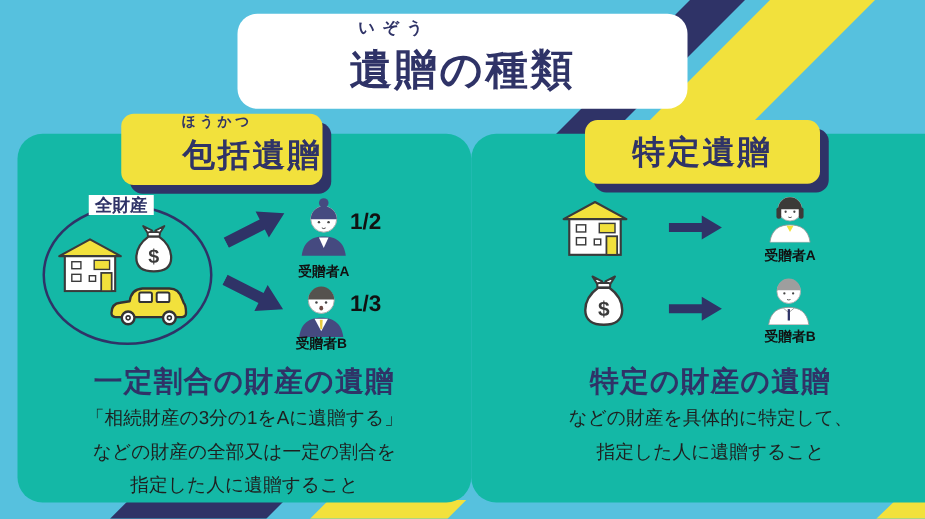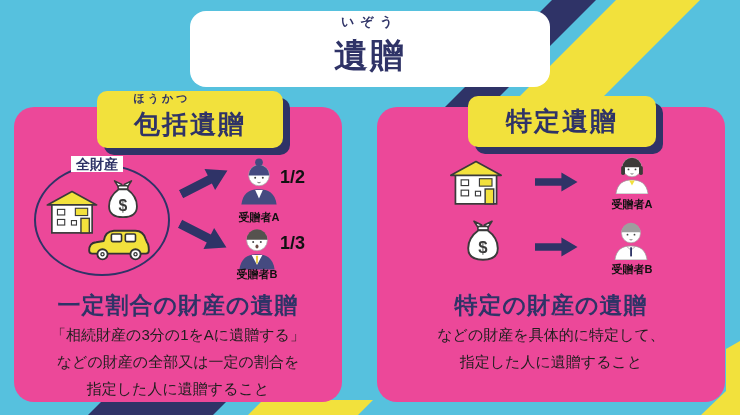--- a/index.html
+++ b/index.html
@@ -21,33 +21,33 @@
     font-size:34px;font-weight:bold;color:#2f3367;letter-spacing:2px;font-family:Liberation Mono, monospace;
   }
   .ruby-wrap{position:relative;display:inline-block;}
   .furigana{
     position:absolute;left:50%;transform:translateX(-50%);
     top:-17px;font-size:13px;font-weight:bold;color:#2f3367;
     letter-spacing:6px;white-space:nowrap;line-height:1;
   }
   
   .panel{
-    position:absolute;top:107px;height:295px;background:#ec4899;
-    border-radius:20px;z-index:2;
+    position:absolute;top:107px;height:295px;background:#14b8a6;
+    border-radius:20px;z-index:2;padding-left:35px;
   }
   .panel-left{left:14px;width:328px;}
   .panel-right{left:377px;width:348px;}
   
   .badge{
     position:absolute;background:#f2e13c;border-radius:10px;z-index:4;
     box-shadow:7px 7px 0 0 #2f3367;
     display:flex;align-items:center;justify-content:center;
     color:#2f3367;font-weight:bold;font-size:26px;letter-spacing:2px;
   }
-  .badge-left{left:97px;top:91px;width:186px;height:57px;}
+  .badge-left{left:97px;top:91px;width:161px;height:57px;justify-content:flex-end;}
   .badge-left .badge-row{margin-top:10px;display:flex;align-items:baseline;}
   .badge-right{left:468px;top:96px;width:188px;height:51px;}
   .badge .furigana{top:-14px;font-size:11px;letter-spacing:3px;}
   
   .abs{position:absolute;}
   .estate-ellipse{
     left:20px;top:57px;width:132px;height:108px;
     border:2.5px solid #2f3367;border-radius:50%;
   }
   .estate-label{
@@ -79,20 +79,21 @@
   <polygon points="263,400 373,400 358,415 248,415" fill="#f2e13c"></polygon>
   <polygon points="726,349 740,341 740,415 701,415 726,391" fill="#f2e13c"></polygon>
 </svg>
 
 <div class="header-box">
   <div class="title-row">
     <span class="ruby-wrap">
       <span class="furigana">いぞう</span>
       <span>遺贈</span>
     </span>
+    <span>の種類</span>
   </div>
 </div>
 
 <div class="panel panel-left">
 
   <div class="abs estate-ellipse"></div>
   <div class="abs estate-label">全財産</div>
 
   <svg class="abs" style="left:30px;top:80px;" width="56" height="47" viewBox="0 0 100 84">
     <rect x="14" y="30" width="72" height="52" fill="#fff" stroke="#3a3a3a" stroke-width="3"></rect>

